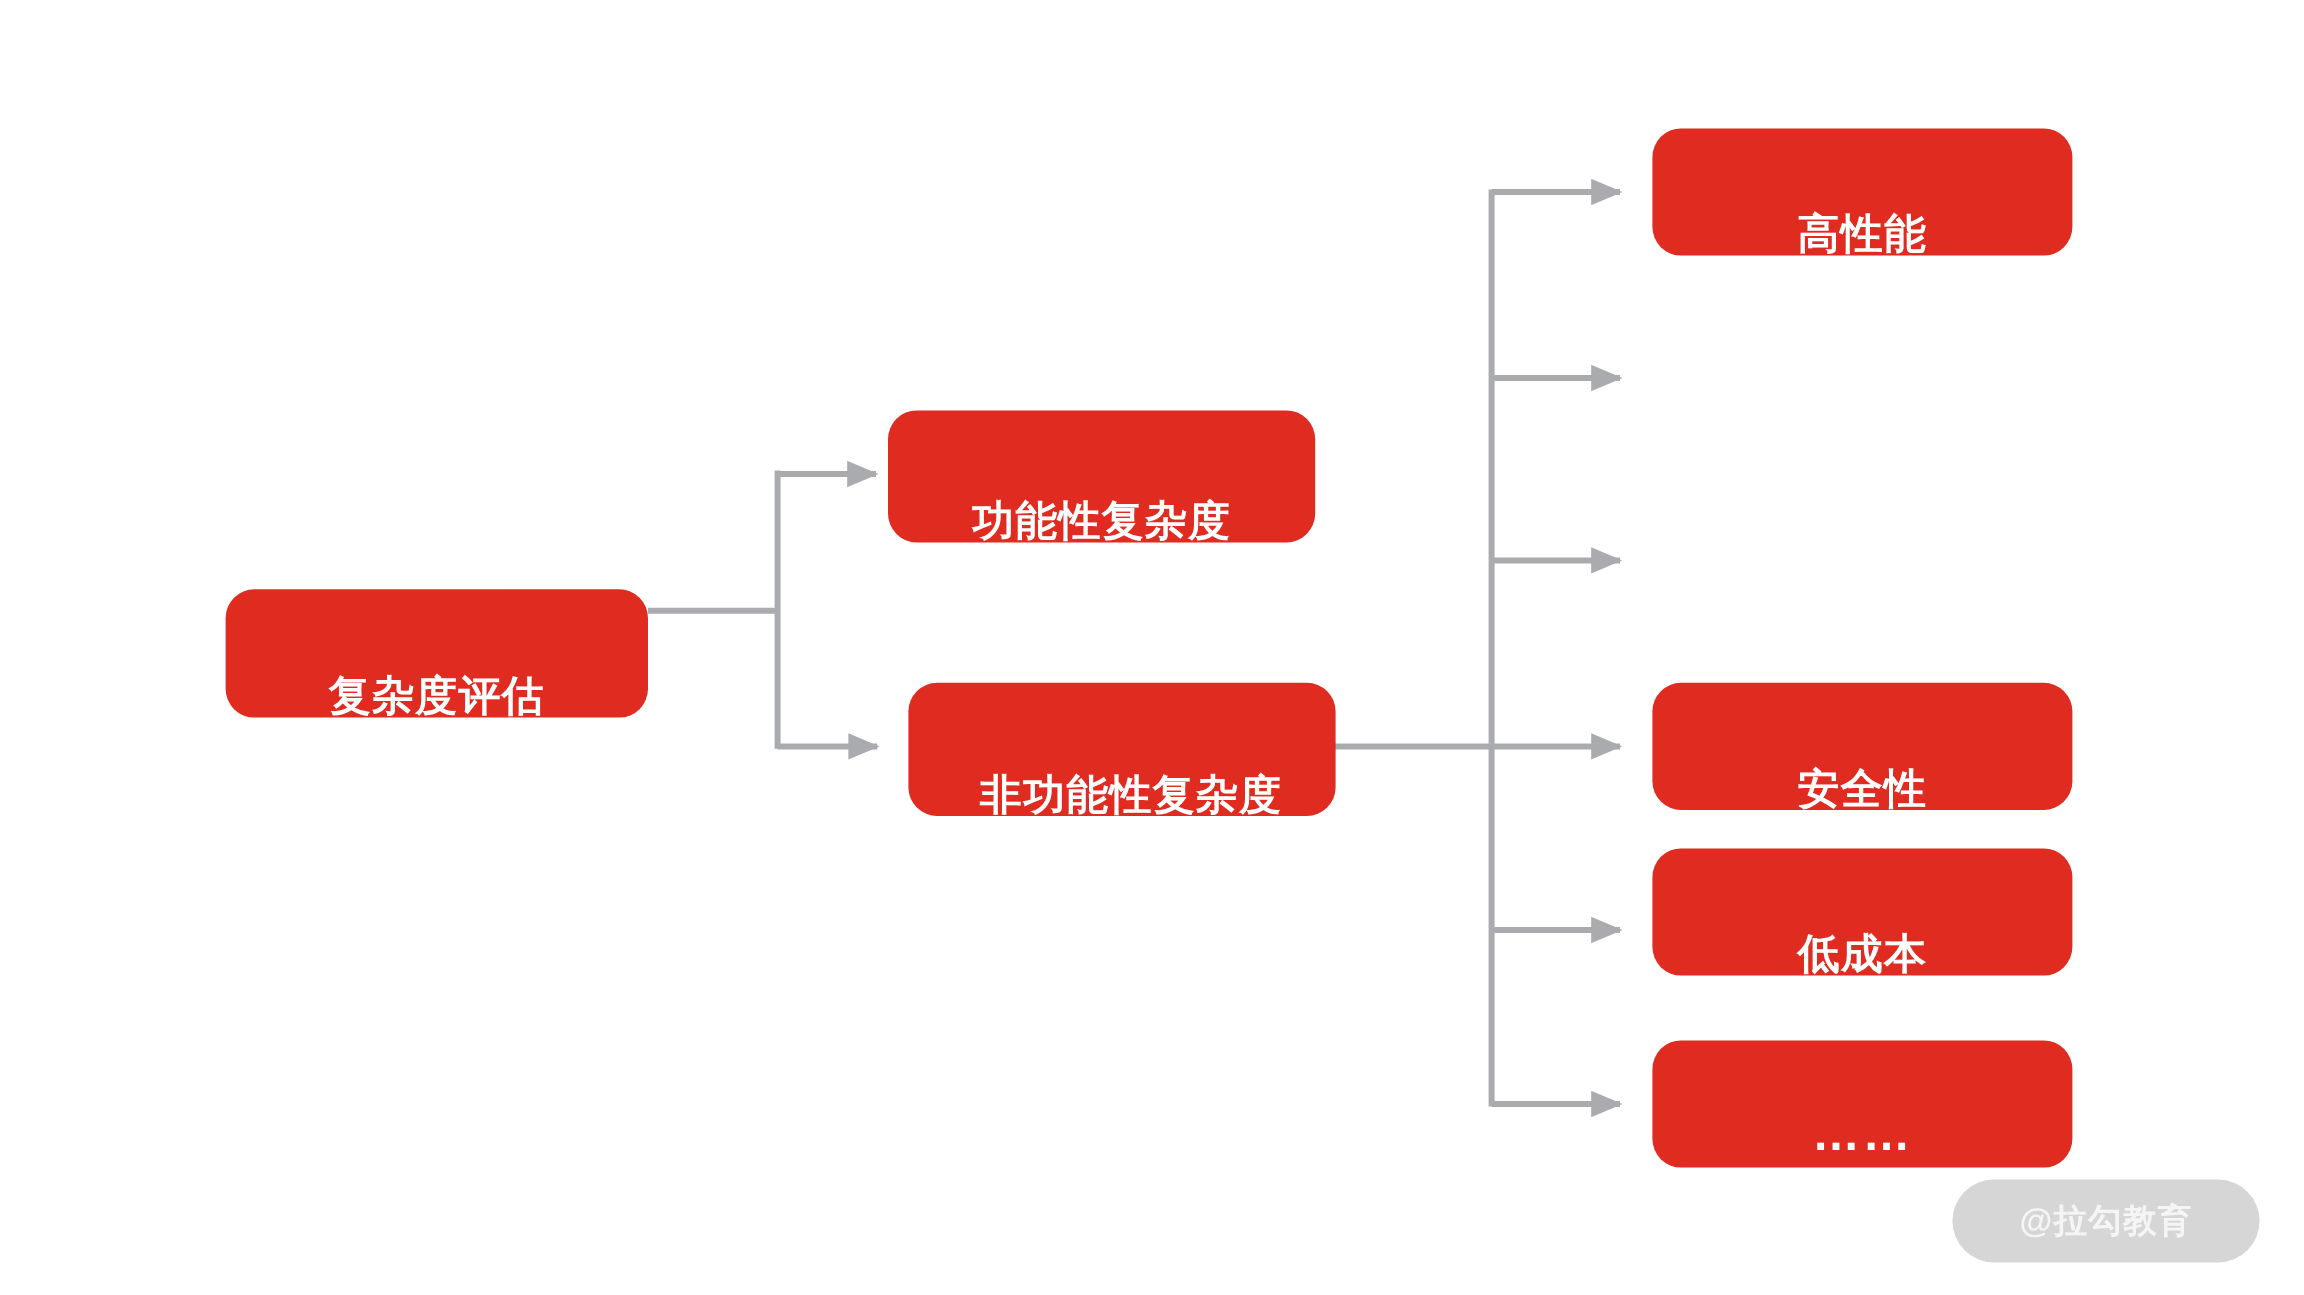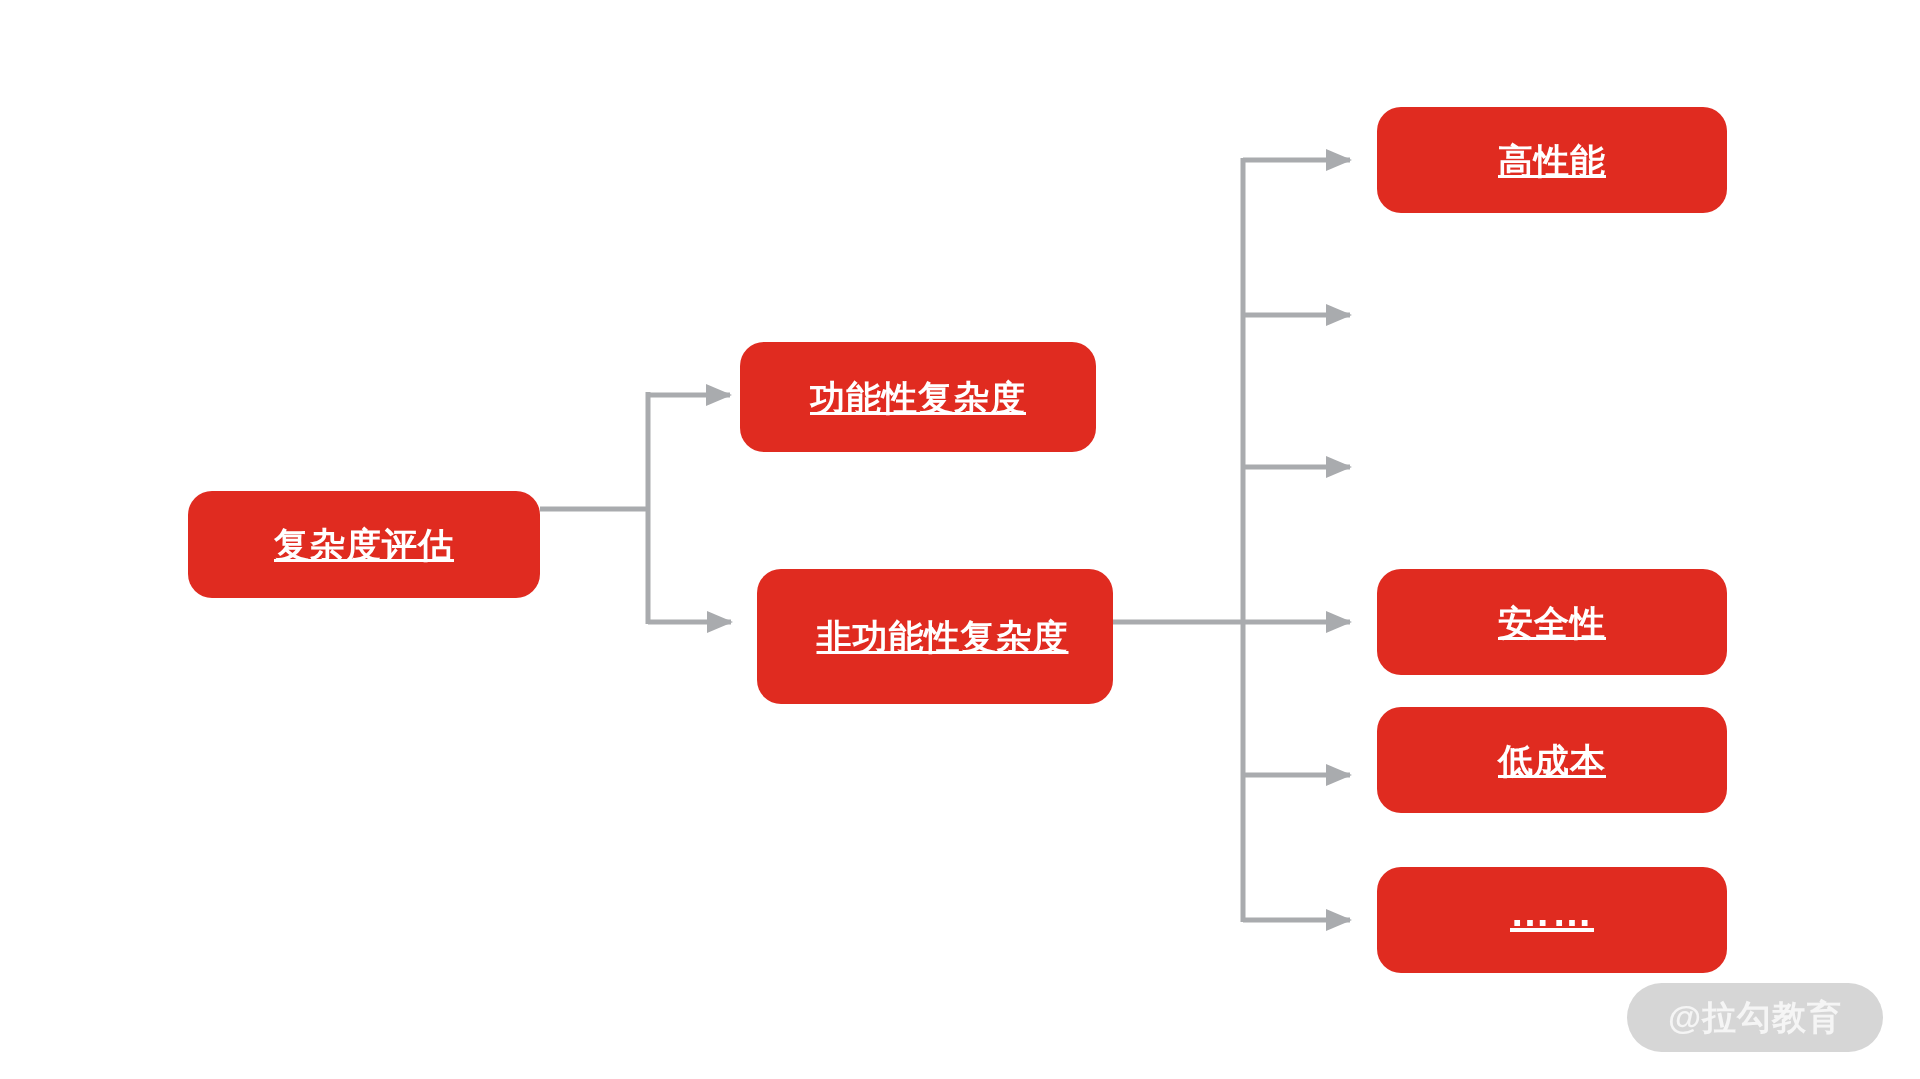--- a/index.html
+++ b/index.html
@@ -12,42 +12,41 @@
   *{margin:0;padding:0;box-sizing:border-box;}
   html,body{width:1920px;height:1079px;background:#ffffff;overflow:hidden;}
   body{font-family:"Liberation Sans","DejaVu Sans",sans-serif;}
   .canvas{position:relative;width:1920px;height:1079px;background:#ffffff;}
   .connectors{position:absolute;left:0;top:0;width:1920px;height:1079px;}
   .node{
     position:absolute;
     background:var(--node-fill);
     color:var(--node-text);
     border-radius:24px;
-    display:flex;align-items:center;justify-content:center;
+    display:flex;align-items:flex-end;justify-content:center;
     font-size:35px;font-weight:bold;
     letter-spacing:1px;
     line-height:1;
-    text-decoration:underline;
   }
   .node.root   {left:188px; top:455px; width:352px; height:107px;margin-top:36px;}
   .node.branch0{left:740px; top:342px; width:356px; height:110px;}
-  .node.branch1{left:757px; top:569px; width:356px; height:135px;padding-left:15px;}
+  .node.branch1{left:757px; top:569px; width:356px; height:111px;padding-left:15px;}
   .node.leaf   {left:1377px; width:350px; height:106px;}
   .node.leaf0{top:107px;}
   .node.leaf1{top:262px;}
   .node.leaf2{top:414px;}
   .node.leaf3{top:569px;border-radius:24px;}
   .node.leaf4{top:707px;}
   .node.leaf5{top:867px;}
   .node.leaf5 .ellipsis{font-size:40px;letter-spacing:2px;transform:translateY(-8px);}
   .watermark{
     position:absolute;left:1627px;top:983px;width:256px;height:69px;
     background:var(--wm-bg);border-radius:35px;
     display:flex;align-items:center;justify-content:center;
-    color:var(--wm-text);font-size:34px;font-weight:bold;letter-spacing:1px;
+    color:var(--wm-text);font-size:28px;font-weight:bold;letter-spacing:1px;
   }
 </style>
 </head>
 <body>
 
 <div class="canvas">
 
   <svg class="connectors" viewBox="0 0 1920 1079" xmlns="http://www.w3.org/2000/svg">
     <defs>
       <marker id="arrow" markerUnits="userSpaceOnUse" markerWidth="26" markerHeight="22" refX="24" refY="11" orient="auto">

